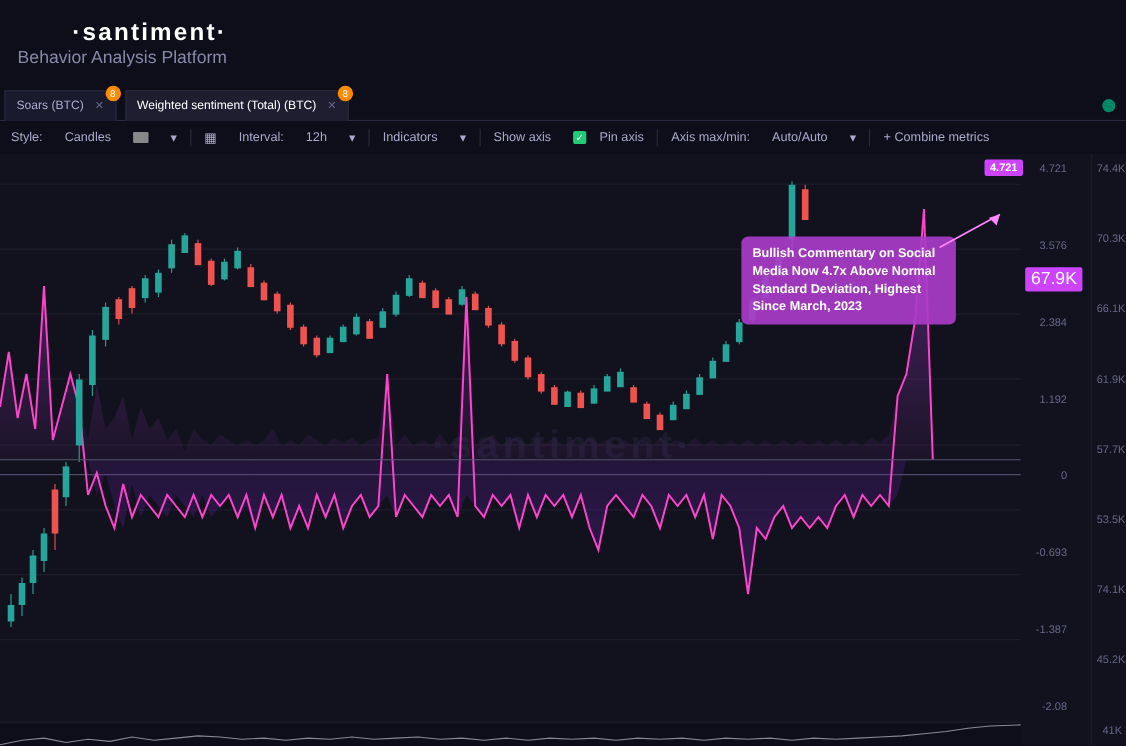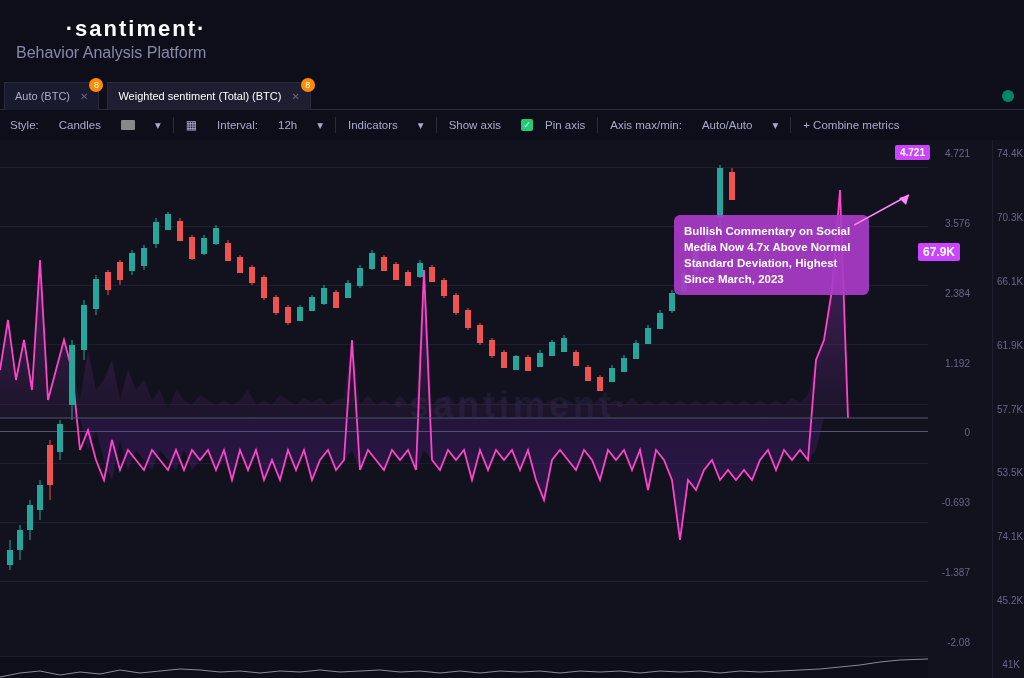--- a/index.html
+++ b/index.html
@@ -285,21 +285,21 @@
 
   <div class="header">
     <div class="brand-block">
       <div class="brand-name">·santiment·</div>
       <div class="brand-tagline">Behavior Analysis Platform</div>
     </div>
   </div>
 
   <div class="chart-tabs">
     <div class="tab" style="position:relative;">
-      <span style="font-size:11px;">Auto (BTC)</span>
+      <span style="font-size:11px;">Soars (BTC)</span>
       <span class="tab-badge">8</span>
       <span class="tab-close">✕</span>
     </div>
     <div class="tab active" style="position:relative; margin-left:8px;">
       <span style="font-size:11px;">Weighted sentiment (Total) (BTC)</span>
       <span class="tab-badge">8</span>
       <span class="tab-close">✕</span>
     </div>
     <div style="margin-left:auto; margin-right:6px;">
       <div style="width:12px;height:12px;border-radius:50%;background:#008866;"></div>
@@ -617,21 +617,21 @@
       <div class="y-label">4.721</div>
       <div class="y-label">3.576</div>
       <div class="y-label">2.384</div>
       <div class="y-label">1.192</div>
       <div class="y-label">0</div>
       <div class="y-label">-0.693</div>
       <div class="y-label">-1.387</div>
       <div class="y-label">-2.08</div>
     </div>
 
-    <div class="price-label" style="position:absolute;right:64px;top:103px;background:#cc44ff;color:#fff;font-size:12px;font-weight:700;padding:2px 5px;border-radius:2px;">
+    <div class="price-label" style="position:absolute;right:40px;top:103px;background:#cc44ff;color:#fff;font-size:16px;font-weight:400;padding:2px 5px;border-radius:2px;">
       67.9K
     </div>
 
     <div class="price-label" style="position:absolute;right:94px;top:5px;background:#cc44ff;color:#fff;font-size:10px;font-weight:700;padding:2px 5px;border-radius:2px;">
       4.721
     </div>
 
     <div class="annotation" style="position:absolute;right:155px;top:75px;background:rgba(170,60,200,0.92);border-radius:6px;padding:8px 10px;font-size:11.5px;font-weight:600;color:#fff;max-width:195px;line-height:1.4;">
       Bullish Commentary on Social Media Now 4.7x Above Normal Standard Deviation, Highest Since March, 2023
     </div>

